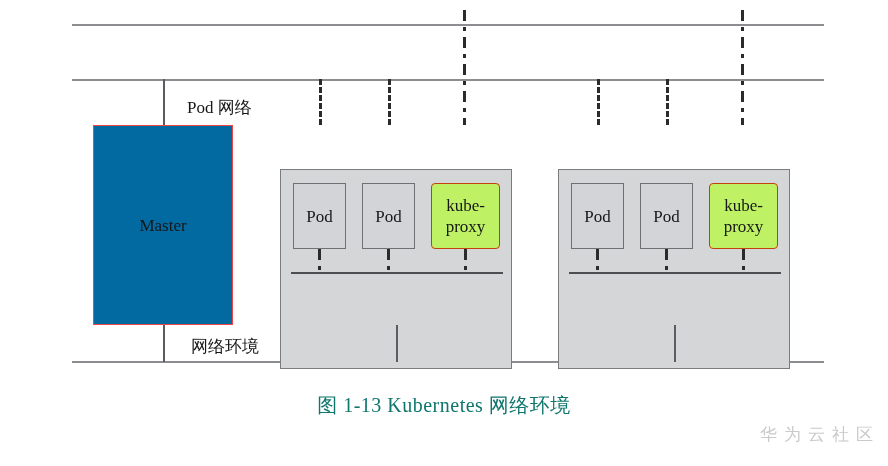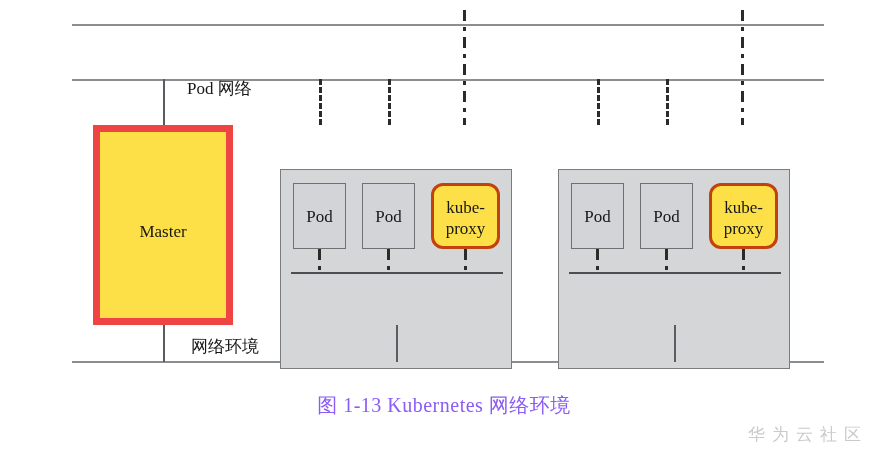--- a/index.html
+++ b/index.html
@@ -50,40 +50,40 @@
       rgba(0,0,0,0) 11px, rgba(0,0,0,0) 17px,
       #2b2b2b 17px, #2b2b2b 21px,
       rgba(0,0,0,0) 21px, rgba(0,0,0,0) 27px
     );
     background-size: 3px 27px;
     background-repeat: repeat-y;
   }
 
   .box {
     position: absolute;
-    background: #fde047;
-    border: 7px solid #ef4444;
+    background: #0369a1;
+    border: 1px solid #ef4444;
     box-sizing: border-box;
   }
 
   .node-box {
     background: #d4d6d8;
     border: 1px solid #7a7c7f;
     margin-top: 44px;
   }
 
   .pod-box {
     background: #d2d4d8;
     border: 1px solid #6e7073;
   }
 
   .kube-box {
-    background: #fde047;
-    border: 3px solid #c2410c;
-    border-radius: 12px;
+    background: #bef264;
+    border: 1px solid #c2410c;
+    border-radius: 4px;
   }
 
   .boxlabel {
     position: absolute;
     left: 0; right: 0;
     text-align: center;
     font-size: 17px;
     line-height: 21px;
     color: #171717;
     white-space: pre-line;
@@ -103,27 +103,27 @@
     border-top: 2px solid #4c4e51;
   }
 
   .caption {
     position: absolute;
     left: 0;
     width: 888px;
     text-align: center;
     font-size: 20px;
     line-height: 26px;
-    color: #8b5cf6;
+    color: #0f766e;
     letter-spacing: 0.5px;
   }
 
   .watermark {
     position: absolute;
-    text-align: left;
+    text-align: right;
     color: #c9c9c9;
     user-select: none;
   }
   .watermark .wm-cn {
     font-size: 17px;
     letter-spacing: 7px;
     line-height: 20px;
     color: #cacaca;
   }
   .watermark .wm-url {
@@ -136,21 +136,21 @@
 </style>
 </head>
 <body>
 
 <div id="diagram">
 
   <div class="hline" style="left:72px; top:24px; width:752px;"></div>
   <div class="hline" style="left:72px; top:79px; width:752px;"></div>
   <div class="hline" style="left:72px; top:361px; width:752px;"></div>
 
-  <div class="netlabel" style="left:187px; top:79px;">Pod 网络</div>
+  <div class="netlabel" style="left:187px; top:98px;">Pod 网络</div>
   <div class="netlabel" style="left:191px; top:337px;">网络环境</div>
 
   <div class="vsolid" style="left:163px; top:79px; height:46px;"></div>
   <div class="vsolid" style="left:163px; top:325px; height:37px;"></div>
 
   <div class="box" style="left:93px; top:125px; width:140px; height:200px;">
     <div class="boxlabel" style="top:89px;">Master</div>
   </div>
 
   <div class="vdash" style="left:319px; top:79px; height:46px;"></div>

